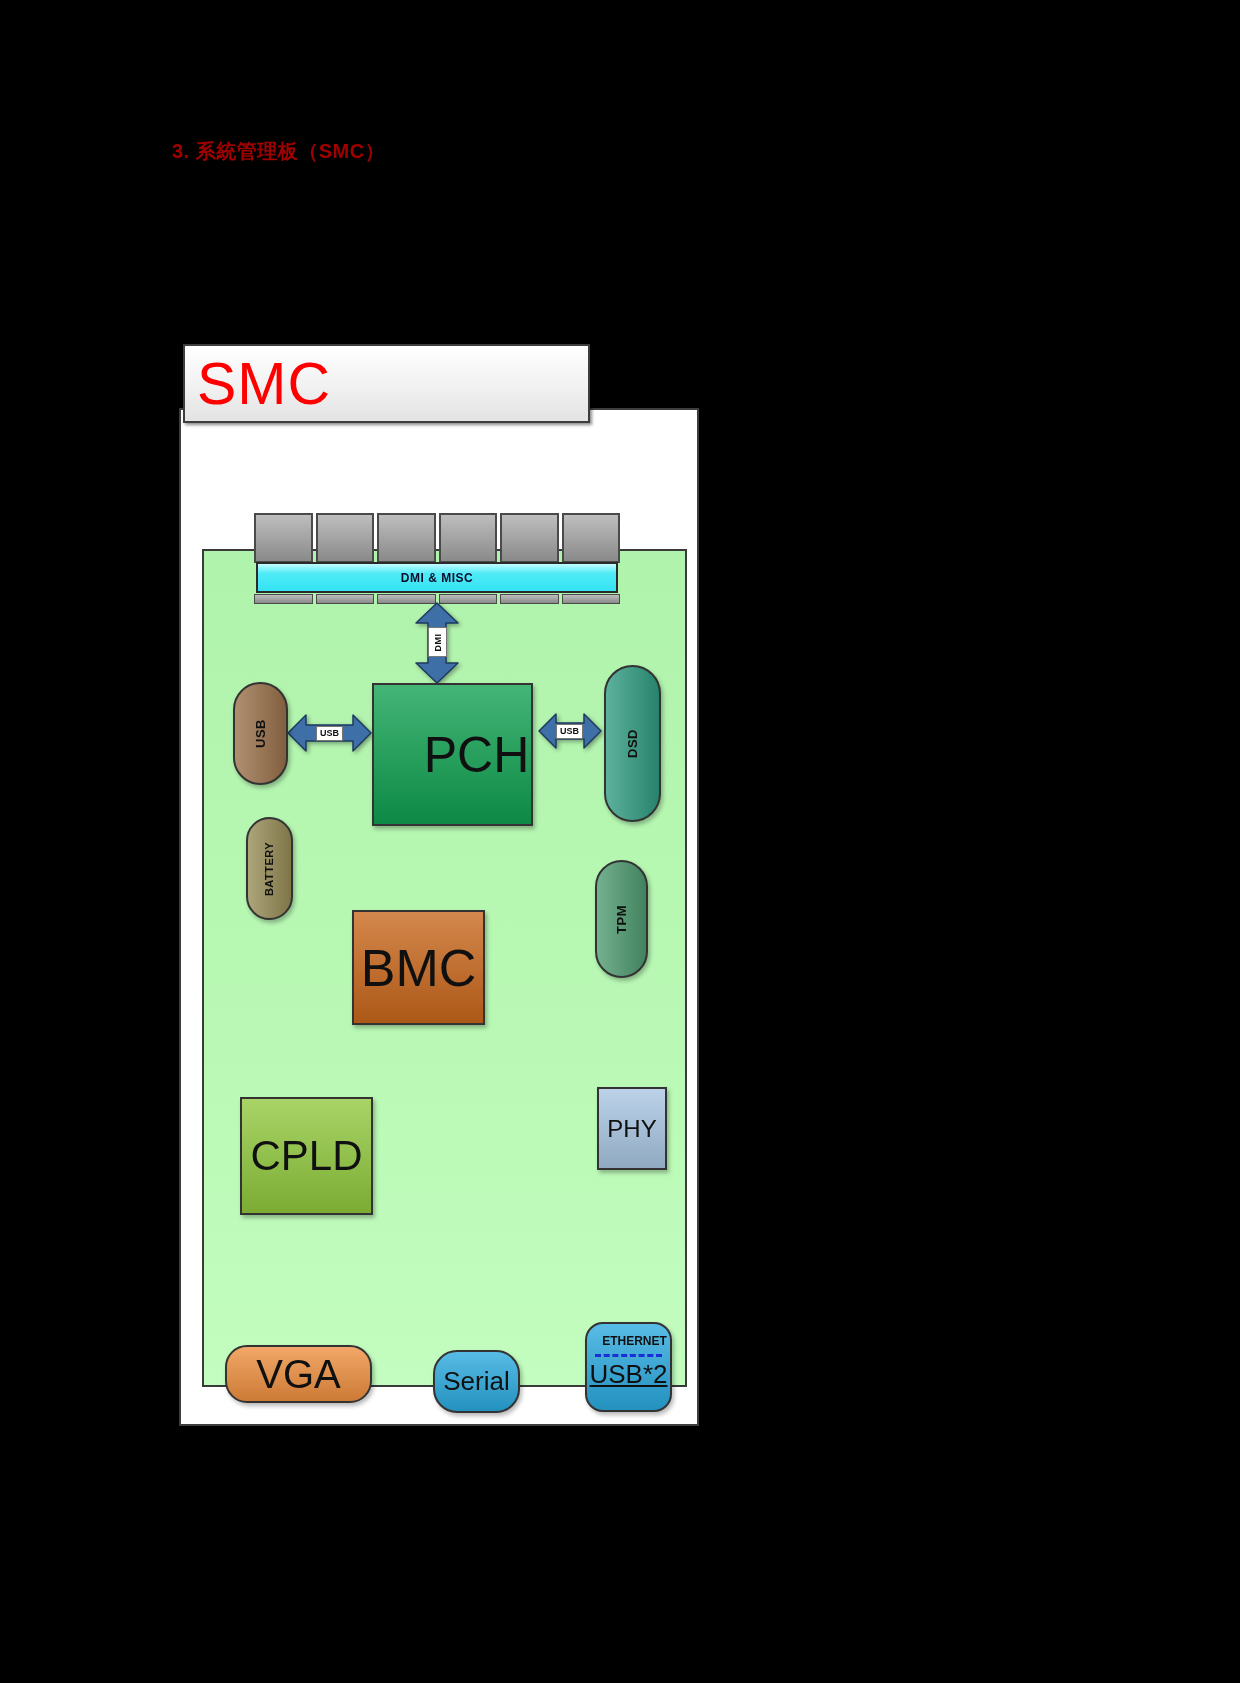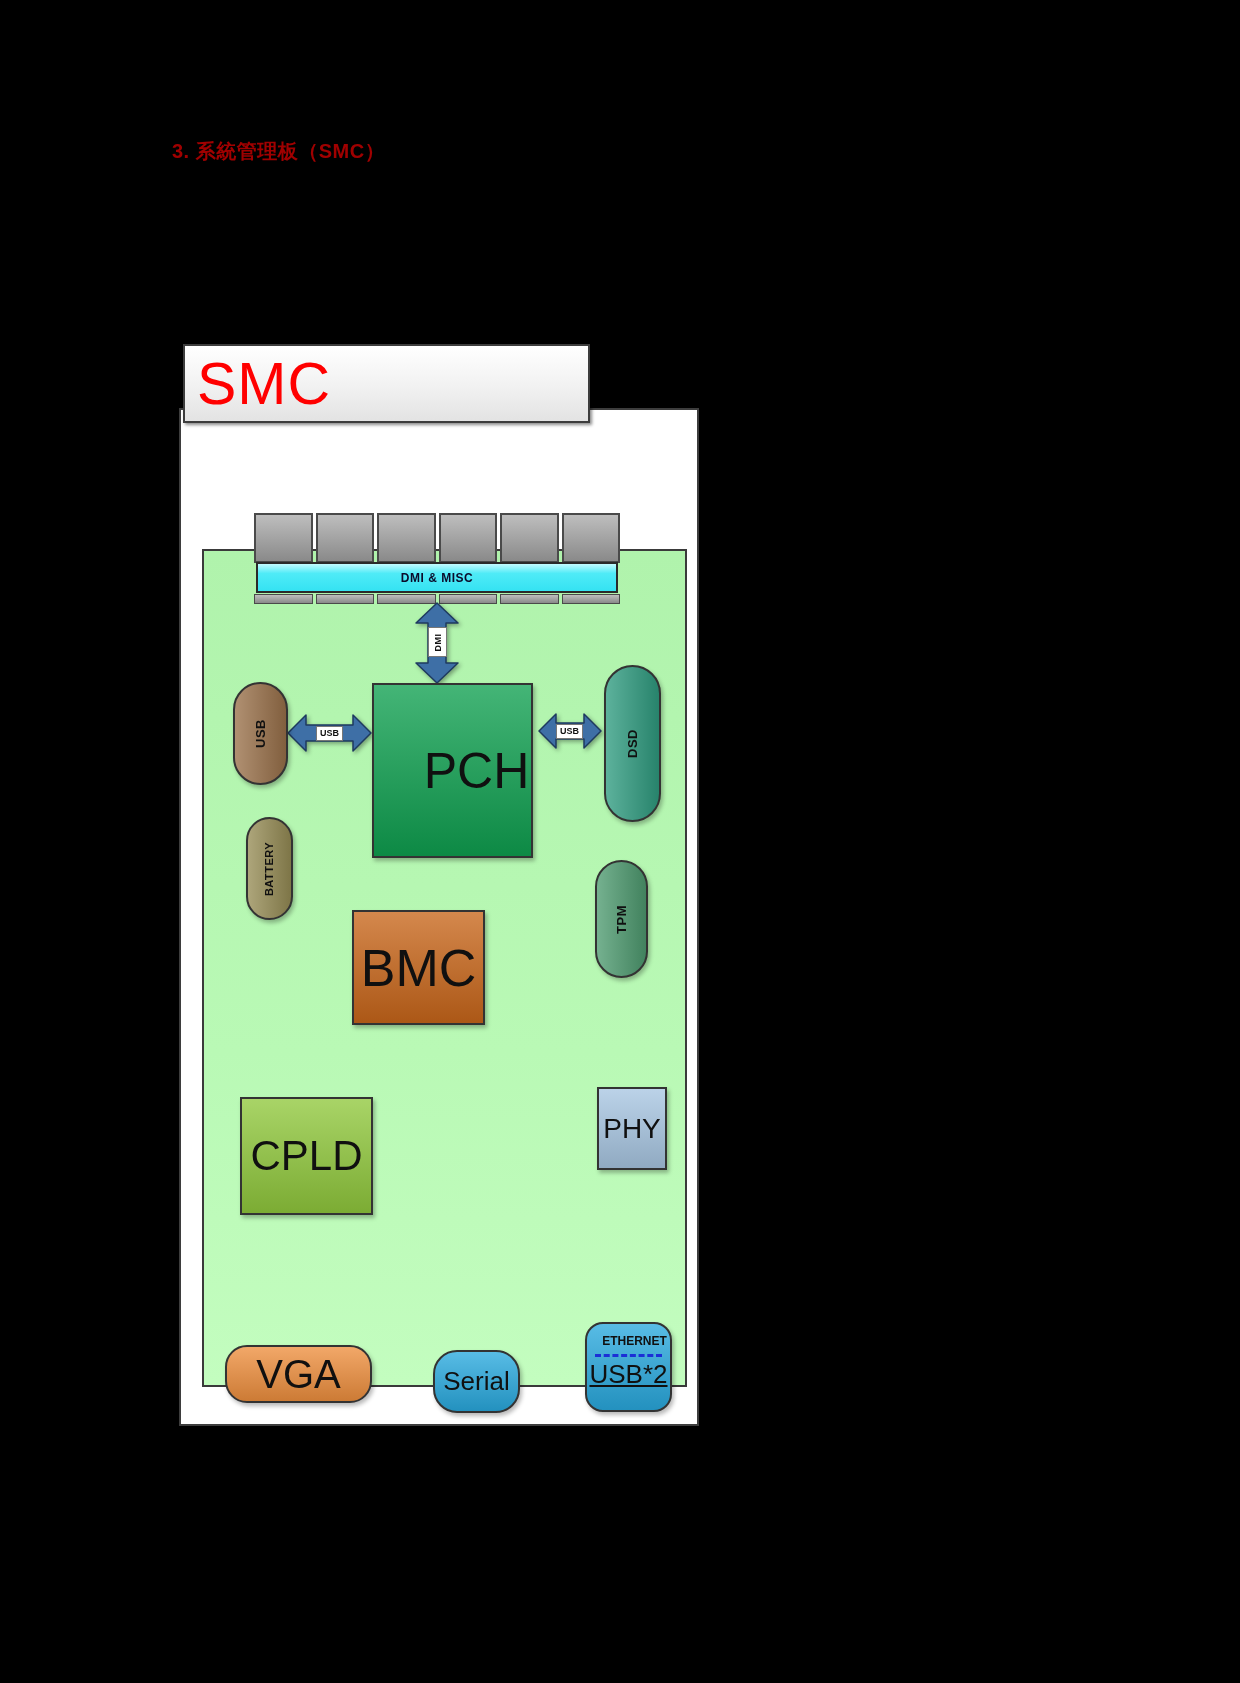--- a/index.html
+++ b/index.html
@@ -69,28 +69,28 @@
   .chip{
     border:2px solid #333;box-sizing:border-box;
     display:flex;align-items:center;justify-content:center;
     color:#101010;z-index:4;
     box-shadow:2px 3px 4px rgba(0,0,0,.28);
   }
   .grad-v{background-image:linear-gradient(180deg,rgba(255,255,255,.22),rgba(0,0,0,.14));}
   .grad-h{background-image:linear-gradient(90deg,rgba(255,255,255,.22),rgba(0,0,0,.16));}
   .vtext{transform:rotate(-90deg);white-space:nowrap;font-weight:700;letter-spacing:.5px;}
   
-  .pch{left:372px;top:683px;width:161px;height:175px;background-color:var(--pch-green,#0fa050);font-size:50px;padding-left:48px;}
+  .pch{left:372px;top:683px;width:161px;height:143px;background-color:var(--pch-green,#0fa050);font-size:50px;padding-left:48px;}
   .usb-port{left:233px;top:682px;width:55px;height:103px;border-radius:28px;background-color:var(--usb-brown,#9a714a);font-size:13px;}
   .dsd{left:604px;top:665px;width:57px;height:157px;border-radius:29px;background-color:var(--dsd-teal,#2f9c80);font-size:13px;}
   .battery{left:246px;top:817px;width:47px;height:103px;border-radius:24px;background-color:var(--battery-olive,#968c55);font-size:11px;}
   .tpm{left:595px;top:860px;width:53px;height:118px;border-radius:27px;background-color:var(--tpm-green,#4e9b70);font-size:13px;}
   .bmc{left:352px;top:910px;width:133px;height:115px;background-color:var(--bmc-orange,#c8661a);font-size:52px;}
   .cpld{left:240px;top:1097px;width:133px;height:118px;background-color:var(--cpld-green,#90c83c);font-size:42px;}
-  .phy{left:597px;top:1087px;width:70px;height:83px;background-color:var(--phy-blue,#a8c6e2);font-size:28px;text-align:center;}
+  .phy{left:597px;top:1087px;width:70px;height:83px;background-color:var(--phy-blue,#a8c6e2);font-size:24px;text-align:center;}
   .vga{left:225px;top:1345px;width:147px;height:58px;border-radius:22px;background-color:var(--vga-orange,#ee8f3e);font-size:40px;z-index:5;}
   .serial{left:433px;top:1350px;width:87px;height:63px;border-radius:24px;background-color:var(--serial-blue,#29a9de);font-size:26px;z-index:5;}
   .eth{
     left:585px;top:1322px;width:87px;height:90px;border-radius:18px;
     background-color:var(--ethernet-blue,#29a9de);
     flex-direction:column;justify-content:flex-start;z-index:5;
   }
   .eth .eth-label{font-size:12px;font-weight:700;margin-top:10px;margin-left:12px;}
   .eth .eth-divider{width:80%;border-top:3px dashed #1b2fd6;margin:6px 0 2px 0;}
   .eth .usb2-label{font-size:26px;text-decoration:underline;}

